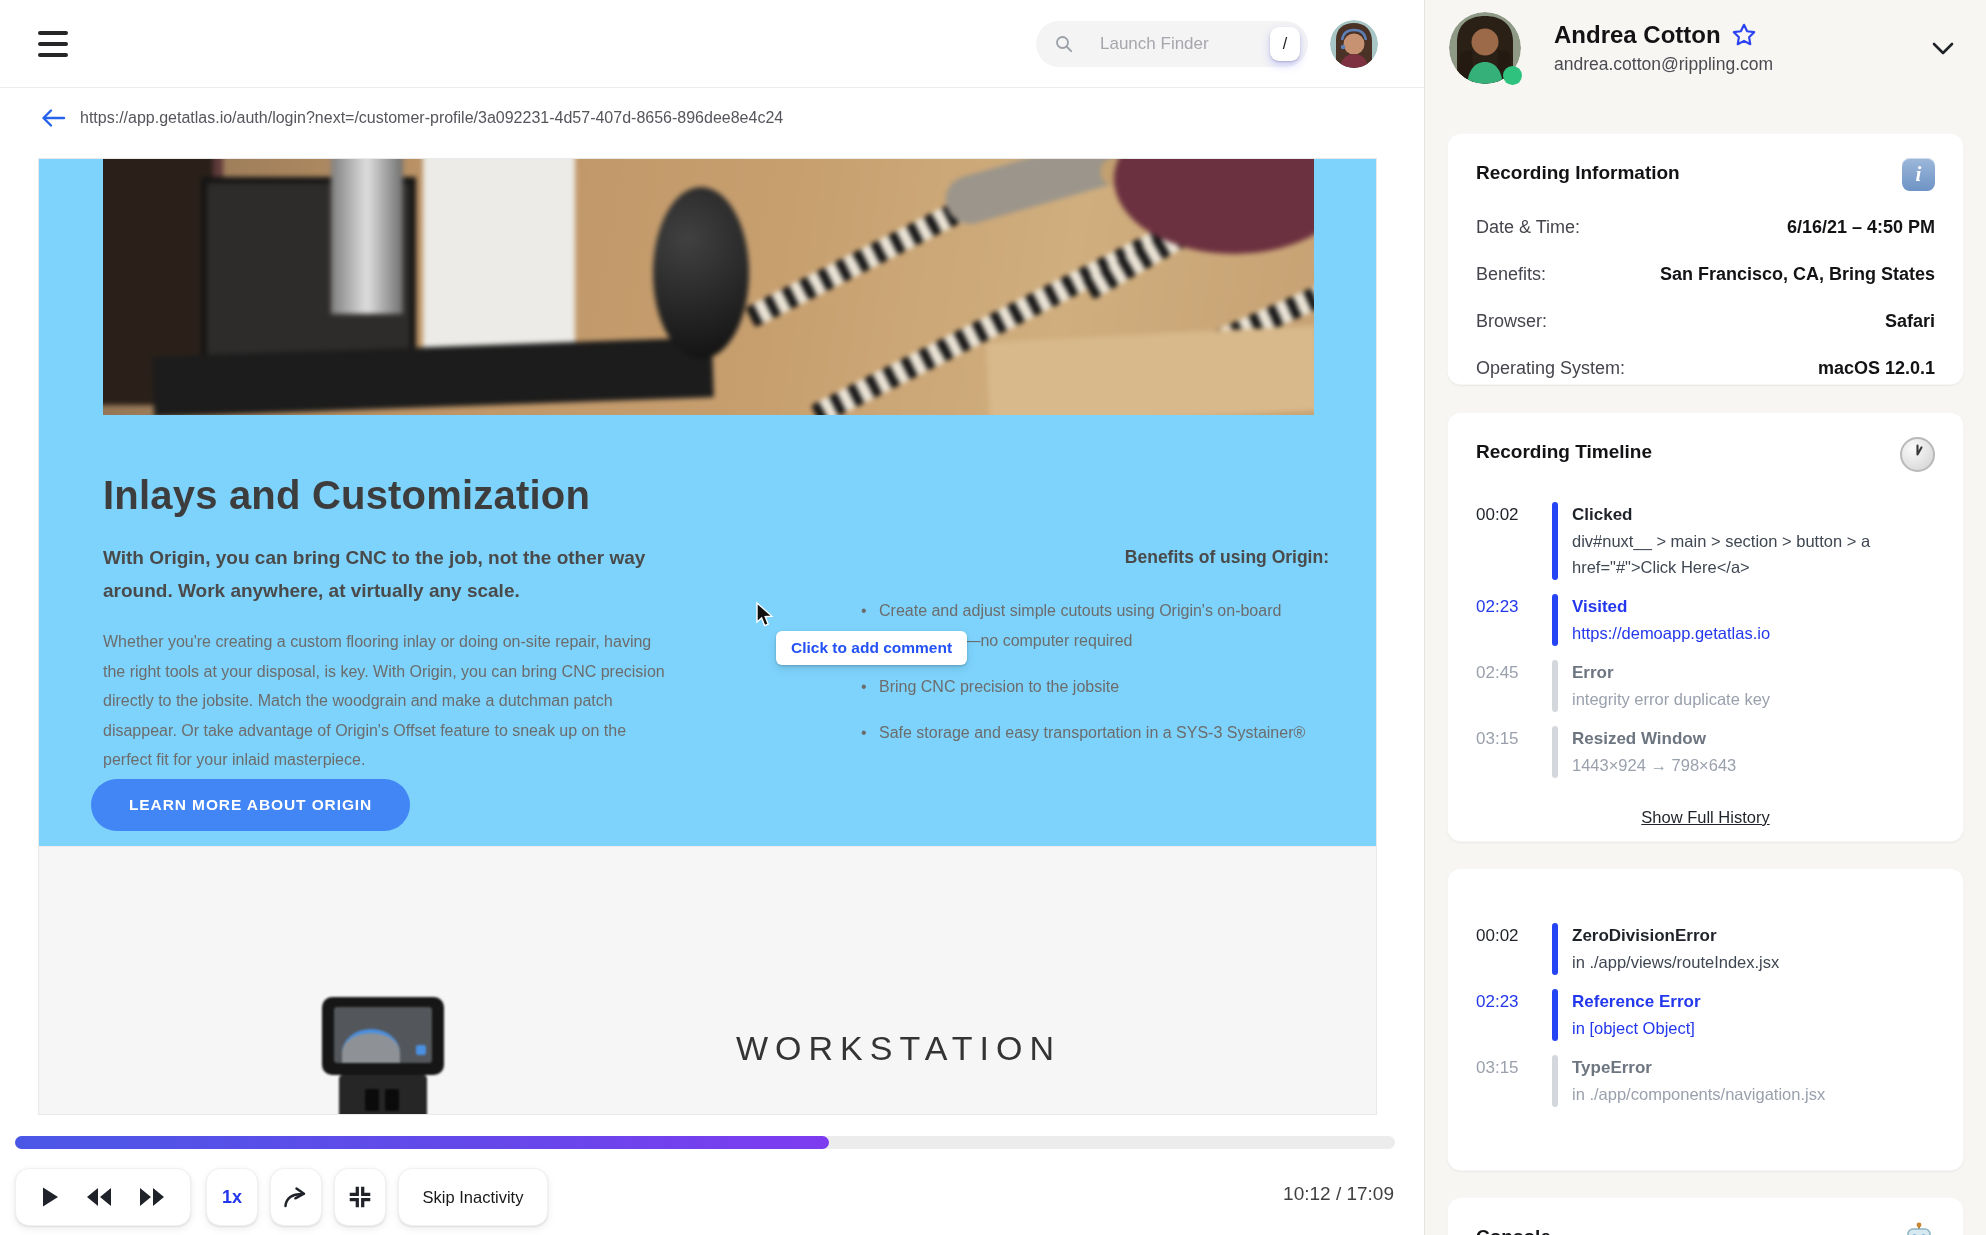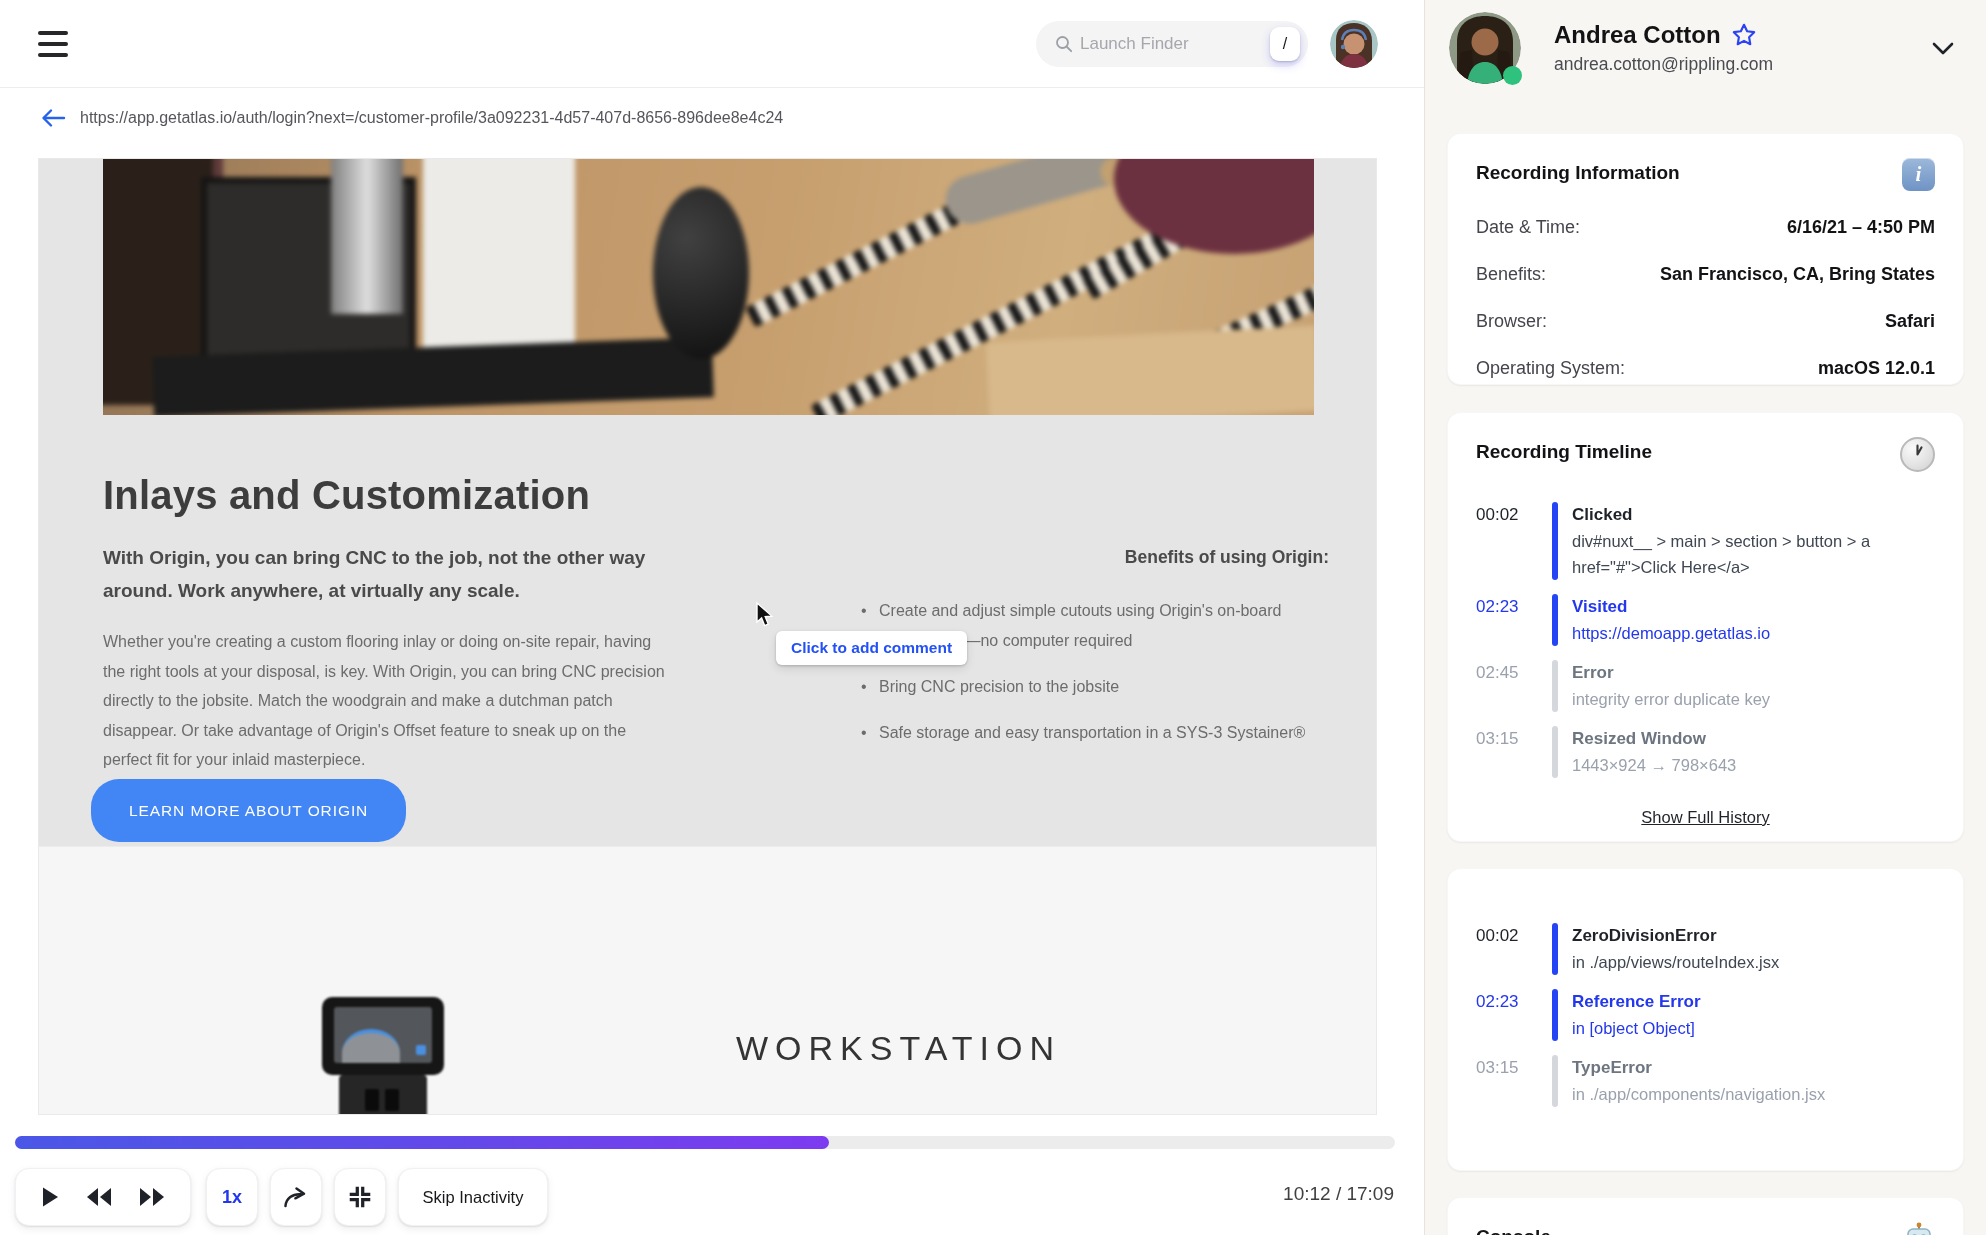--- a/index.html
+++ b/index.html
@@ -10,51 +10,51 @@
   
   .left { position:absolute; left:0; top:0; width:1424px; height:1235px; background:#fff; }
 
   .topbar { position:absolute; left:0; top:0; width:1424px; height:88px; background:#fff;
             border-bottom:1px solid #ececec; display:flex; align-items:center; padding:0 46px 0 38px; }
   .hamburger { width:32px; height:30px; display:flex; flex-direction:column; justify-content:center; gap:7px;
                background:none; border:none; cursor:pointer; }
   .hamburger span { display:block; width:30px; height:4px; background:#27272a; border-radius:2px; }
   .topbar .spacer { flex:1; }
   .search { width:272px; height:46px; background:#f4f4f5; border-radius:24px; display:flex; align-items:center;
-            padding:0 8px 0 18px; gap:6px; }
+            padding:0 8px 0 18px; gap:26px; }
   .search .ph { flex:1; color:#a6a6ad; font-size:17px; }
   .kbd { width:30px; height:34px; background:#fff; border-radius:9px; display:flex; align-items:center; justify-content:center;
          font-size:16px; color:#18181b; box-shadow:0 1px 2px rgba(0,0,0,.18), 0 4px 8px rgba(90,90,255,.28); }
   .tb-avatar { width:48px; height:48px; border-radius:50%; overflow:hidden; margin-left:22px; flex:none; cursor:pointer; }
 
   .urlrow { position:absolute; left:40px; top:106px; display:flex; align-items:center; gap:14px; }
   .url { font-size:16px; color:#55555c; }
 
   
-  .video-card { position:absolute; left:38px; top:158px; width:1339px; height:957px; background:#e5e5e5;
+  .video-card { position:absolute; left:38px; top:158px; width:1339px; height:957px; background:#7dd3fc;
                 border:1px solid #e9e9e9; overflow:hidden; }
   .page-blur { position:absolute; inset:0; filter:blur(0.6px); }
 
   .photo { position:absolute; left:64px; top:0; width:1211px; height:256px; overflow:hidden; background:#c49a67; }
   .photo-art { position:absolute; inset:-10px; filter:blur(2.5px); }
   .photo-art .base { position:absolute; inset:0; background:linear-gradient(100deg,#8d7154 0%,#bd9466 28%,#c79f6f 55%,#d0ae7e 78%,#c6a173 100%); }
   .p-shape { position:absolute; }
   .rail { position:absolute; height:22px; border-radius:3px;
           background:repeating-linear-gradient(90deg,#151515 0 9px,#ebe4d6 9px 20px); transform:rotate(-27deg); }
 
   .vh1 { position:absolute; left:64px; top:314px; font-size:40px; font-weight:600; color:#3d3d3d; letter-spacing:0.2px; }
   .vsub { position:absolute; left:64px; top:382px; width:610px; font-size:19px; font-weight:700; color:#4a4a4a; line-height:33px; }
   .vbody { position:absolute; left:64px; top:468px; width:568px; font-size:16px; color:#6c6c6c; line-height:29.5px; }
   .benefits { position:absolute; left:820px; top:388px; width:470px; }
   .btitle { font-size:17.5px; font-weight:700; color:#4a4a4a;text-align:right; }
   .benefits ul { list-style:none; margin-top:28px; width:458px; }
   .benefits li { font-size:16px; color:#6c6c6c; line-height:30px; margin-bottom:16px; padding-left:20px; position:relative; }
   .benefits li::before { content:"•"; position:absolute; left:2px; color:#6c6c6c; }
-  .cta { position:absolute; left:52px; top:620px; height:63px; padding:12px 38px; background:#4285f4; color:#fff;
-         border-radius:28px; display:inline-flex; align-items:center; font-size:15.5px; letter-spacing:0.9px; font-weight:400; }
+  .cta { position:absolute; left:52px; top:620px; height:52px; padding:12px 38px; background:#4285f4; color:#fff;
+         border-radius:28px; display:inline-flex; align-items:center; font-size:15.5px; letter-spacing:0.9px; font-weight:700; }
   .graysec { position:absolute; left:0; right:0; top:687px; bottom:0; background:#f6f6f6; border-top:1px solid #ececec; }
   .device { position:absolute; left:283px; top:150px; width:122px; height:130px; filter:blur(1px); }
   .device .head { width:122px; height:78px; background:#161616; border-radius:10px; position:relative; }
   .device .screen { position:absolute; left:12px; top:10px; right:12px; bottom:12px; background:#53565a; border-radius:3px; overflow:hidden; }
   .device .arc { position:absolute; left:8px; bottom:-14px; width:58px; height:48px; background:#8e9296; border-radius:50% 50% 0 0;
                  border-top:4px solid #4a90e2; }
   .device .chip { position:absolute; right:6px; bottom:8px; width:10px; height:10px; background:#4a90e2; border-radius:2px; }
   .device .neck { width:88px; height:52px; background:#262626; margin:0 auto; border-radius:4px; position:relative; }
   .device .btn { position:absolute; top:14px; width:14px; height:22px; background:#0b0b0b; border-radius:2px; }
   .wordmark { position:absolute; left:697px; top:182px; font-size:34px; letter-spacing:7px; font-weight:500; color:#343434; }

